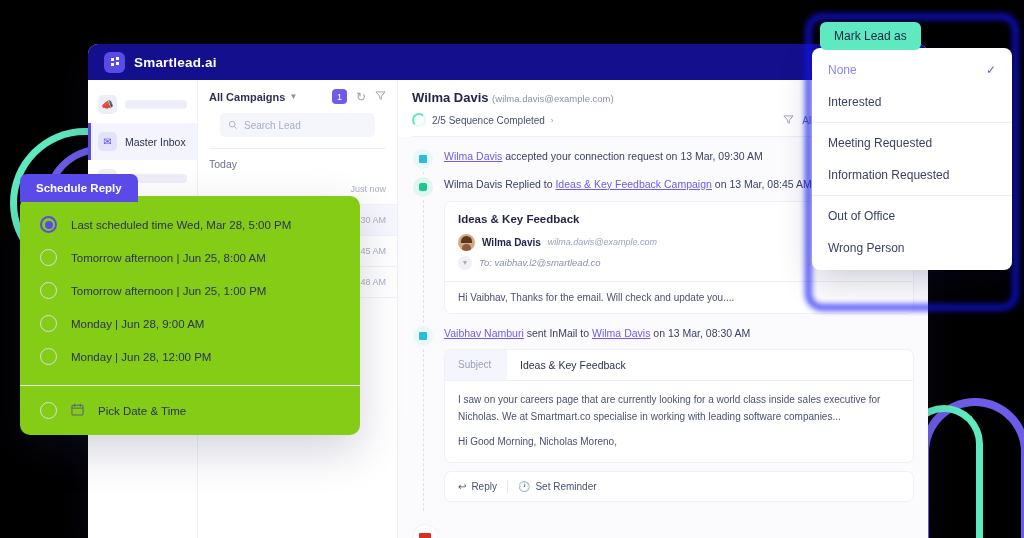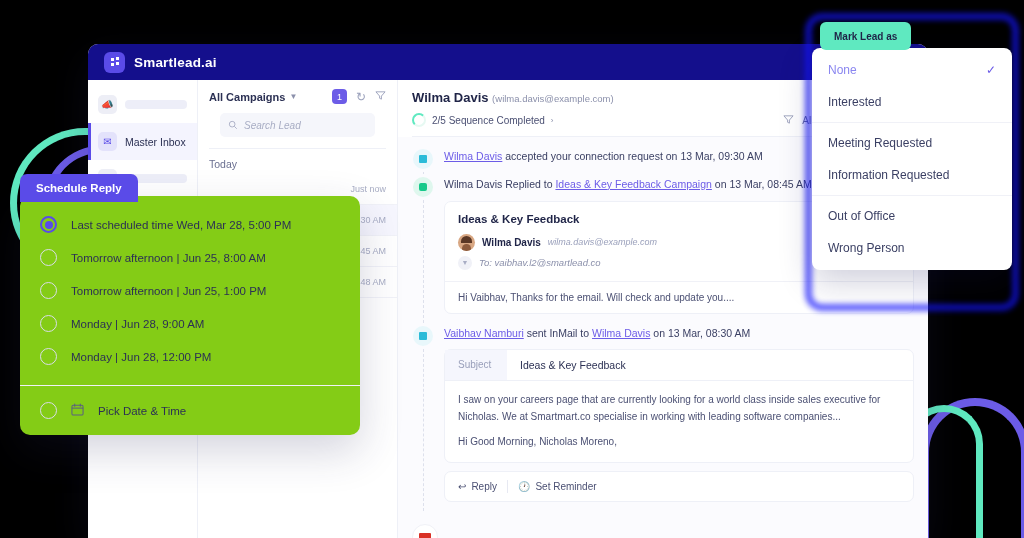--- a/index.html
+++ b/index.html
@@ -78,21 +78,21 @@
   .ll-title { font-size: 11px; color: #2C3154; font-weight: 600; display:flex; align-items:center; gap:4px;}
   .chev { font-size: 8px; color: #8b90ab; }
   .ll-icons { display: flex; align-items: center; gap: 9px; }
   .badge-1 {
     width: 15px; height: 15px; border-radius: 4px; background: #6C5CE7; color: #fff;
     font-size: 9px; display: flex; align-items: center; justify-content: center;
   }
   .ic-gray { color: #9aa0bb; font-size: 12px; }
   .searchbox {
     margin: 9px 11px 0 11px; height: 24px; border-radius: 5px; background: #F5F6FB;
-    display: flex; align-items: center; gap: 6px; padding: 0 8px; font-style: italic;
+    display: flex; align-items: center; gap: 6px; padding: 0 8px;
   }
   .searchbox span.ph { font-size: 10px; color: #A8ADC4; }
   .ll-divider { height:1px; background:#EEF0F7; margin-top: 11px; }
   .ll-section { font-size: 10.5px; color: #6B7091; padding: 9px 11px 4px 11px; }
   .sk { background: #EDEEF8; border-radius: 4px; }
   .ll-time { font-size: 9px; color: #A8ADC4; }
   .ll-head { display:flex; justify-content: space-between; align-items: center; }
   .ll-item { padding: 10px 11px; border-bottom: 1px solid #F1F2F8; }
   .ll-item.sel { background: #F6F6FE; }
 
@@ -172,21 +172,21 @@
     border-radius: 16px; border: 5px solid #1414FF; filter: blur(3px); opacity:.95;
   }
   #mark-lead-dropdown {
     position: absolute; left: 812px; top: 48px; width: 200px;
     background: #fff; border-radius: 8px; box-shadow: 0 12px 34px rgba(20,20,80,.20);
     padding: 6px 0;
   }
   .mark-badge {
     position: absolute; left: 8px; top: -26px; height: 28px; background: #5FE9C0;
     border-radius: 6px; display:flex; align-items:center; padding: 0 14px;
-    font-size: 10px; font-weight: 700; color: #1F2447;
+    font-size: 12px; font-weight: 400; color: #1F2447;
   }
   .ml-item { display:flex; align-items:center; justify-content: space-between; padding: 9px 16px; font-size: 12px; color: #3A3F63; }
   .ml-item.sel { color: #8A86F0; gap: 20px; }
   .check { color: #6C5CE7; font-size: 12px; }
   .ml-hr { height:1px; background:#F0F1F7; margin: 4px 0; }
 </style>
 </head>
 <body>
 
 <div id="stage">

